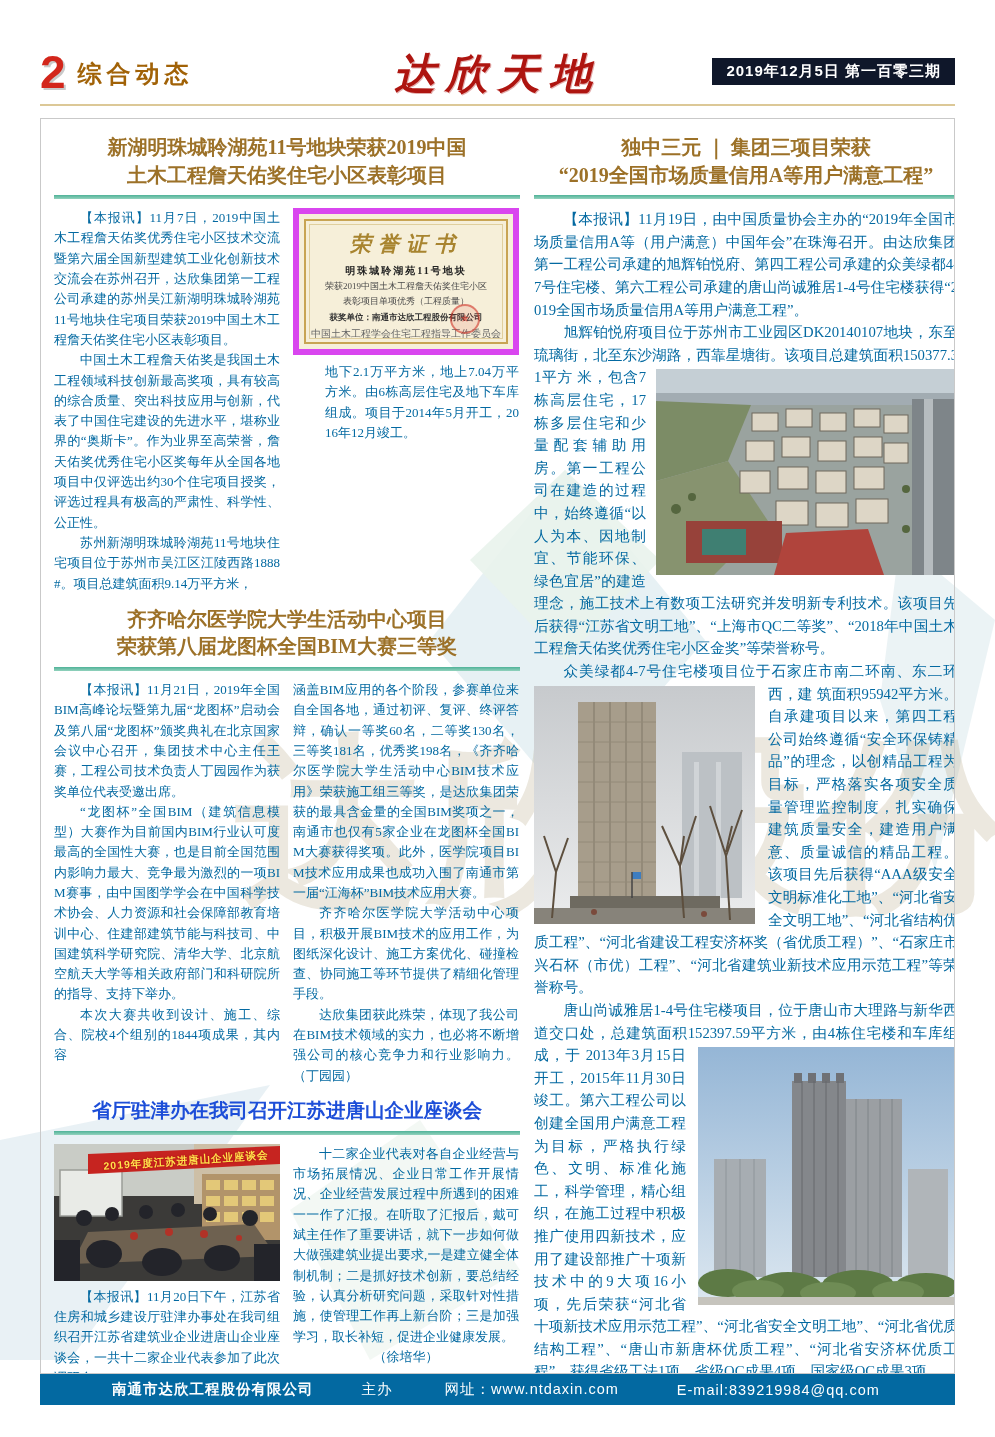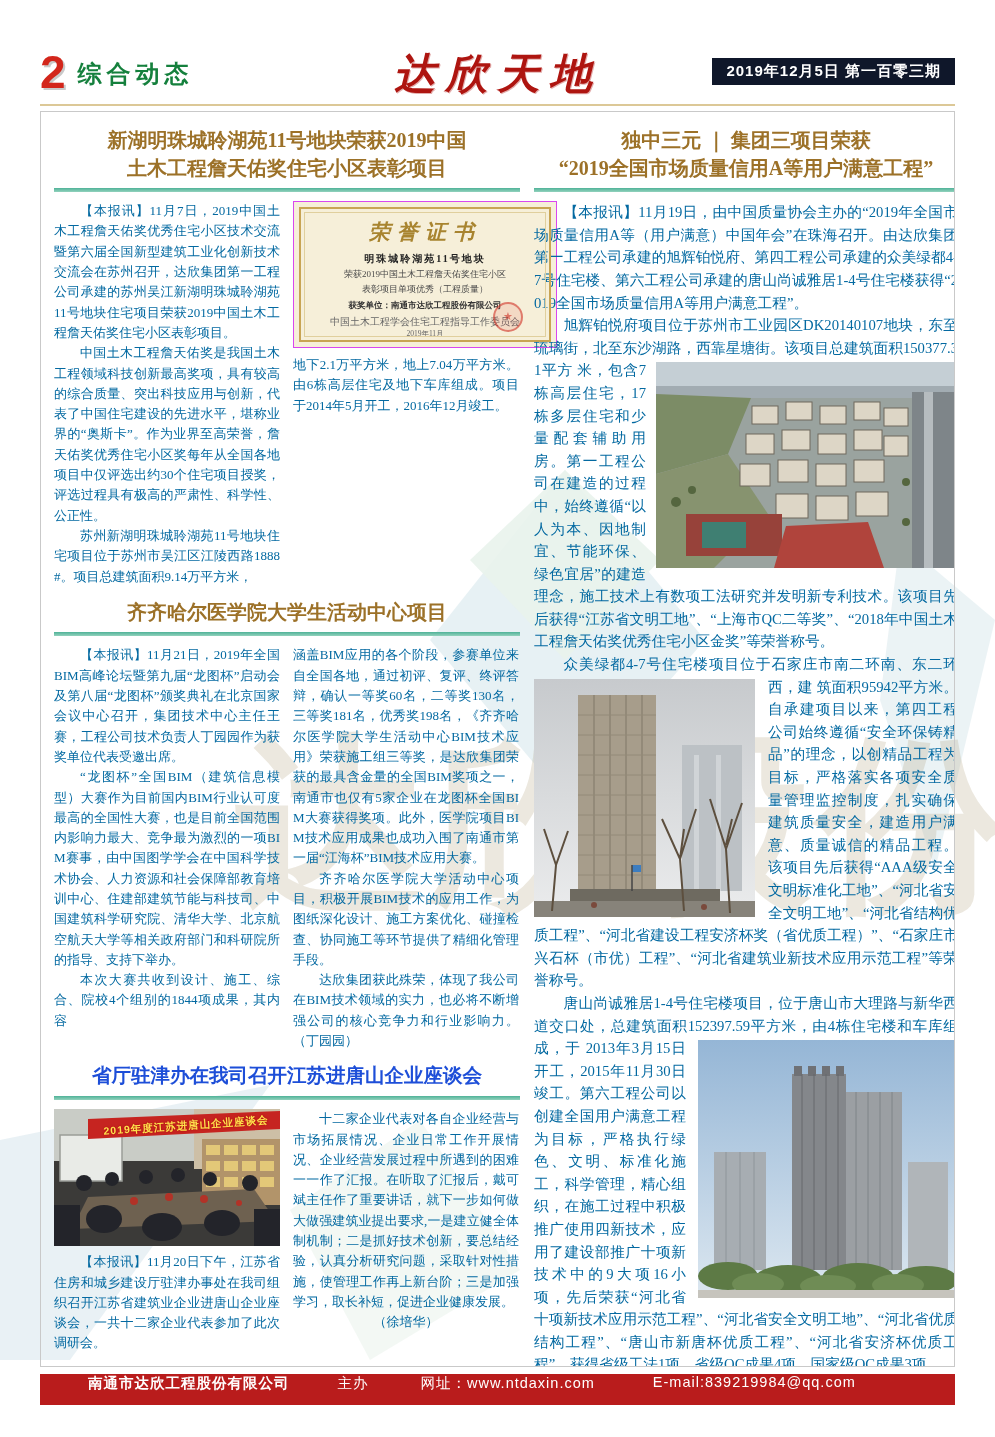--- a/index.html
+++ b/index.html
@@ -19,57 +19,57 @@
   }
   
   .header{ position:absolute; left:40px; right:40px; top:50px; height:52px; z-index:2; }
   .header-left{ position:absolute; left:0; top:0; display:flex; align-items:flex-end; gap:12px; }
   .pagenum{
     font-family:"Liberation Sans","DejaVu Sans",sans-serif; font-weight:900;
     font-size:46px; line-height:44px; color:#d3261b; text-shadow:2px 2px 0 #c9c9c9;
   }
   .section{
     font-family:"Liberation Sans","DejaVu Sans",sans-serif; font-weight:bold;
-    font-size:24px; letter-spacing:5px; color:#15803d; padding-bottom:4px;
+    font-size:24px; letter-spacing:5px; color:#a16207; padding-bottom:4px;
   }
   .masthead{
     position:absolute; left:0; right:0; top:0; text-align:center;
     font-size:42px; line-height:48px; font-weight:bold; font-style:italic;
     letter-spacing:10px; color:#ae1510; text-shadow:1px 1px 0 rgba(174,21,16,.35);
   }
   .datebox{
     position:absolute; right:0; top:8px; background:#0f172a; color:#ffffff;
     font-family:"Liberation Sans","DejaVu Sans",sans-serif; font-weight:bold;
     font-size:15px; padding:4px 14px; letter-spacing:1px;
   }
   .header-rule{ position:absolute; left:40px; right:40px; top:104px; border-top:2px solid #dcc897; z-index:2; }
   
   .frame{
-    position:absolute; left:40px; right:40px; top:111px; height:1256px;
+    position:absolute; left:40px; right:40px; top:118px; height:1256px;
     border:1px solid #c9c9c9; padding:15px 25px 8px 13px; z-index:1;
     display:flex; gap:14px; overflow:hidden; background:rgba(255,255,255,0);
   }
   .col-left{ width:466px; flex:none; }
   .col-right{ width:424px; flex:none; }
   
   .headline{ text-align:center; font-weight:bold; color:#9c7128; font-size:20px; line-height:1.38; }
   .headline.red{ color:#1d4ed8; font-size:19.5px; }
   .rule-teal{ height:4px; background:linear-gradient(to bottom,#4fb298,#93d2bd); margin:6px 0 9px 0; }
   .article{ margin-bottom:12px; }
   .cols{ display:flex; gap:13px; }
   .subcol{ width:226px; flex:none; }
   .para{
     font-size:13px; line-height:20.3px; text-align:justify; text-indent:2em;
     word-break:break-all; color:#0369a1;
   }
   .col-right .para{ font-size:14.7px; line-height:22.6px; }
   .byline{ text-align:center; text-indent:0; }
   
   .certificate{
-    width:264px; height:147px; background:#f6efd9; border:1px solid #d946ef;
+    width:226px; height:147px; background:#f6efd9; border:6px solid #d946ef;
     padding:5px; margin-bottom:7px; flex:none;
   }
   .cert-inner{
     position:relative; width:100%; height:100%; border:2px solid #c8a453;
     outline:1px solid #e0cf9d; outline-offset:-6px; text-align:center; overflow:hidden;
   }
   .cert-title{ margin-top:9px; font-size:21px; font-weight:bold; font-style:italic; letter-spacing:7px; color:#a8842f; }
   .cert-recipient{ margin-top:6px; font-size:10px; font-weight:bold; letter-spacing:2px; color:#222; }
   .cert-body{ font-size:9px; color:#4a4a4a; line-height:13px; margin-top:2px; }
   .cert-awarder{ font-size:8.5px; font-weight:bold; color:#333; margin-top:4px; }
@@ -89,23 +89,23 @@
     font-family:"Liberation Sans","DejaVu Sans",sans-serif; font-weight:bold;
     font-size:10.5px; letter-spacing:1px; color:#ffe34d; text-align:center;
     text-shadow:0 0 2px #a00; line-height:15px;
   }
   .float-right-aerial{ float:right; width:302px; height:206px; margin:3px 0 6px 10px; }
   .float-left-tall{ float:left; width:221px; height:238px; margin:3px 13px 4px 0; }
   .float-right-tower{ float:right; width:260px; height:258px; margin:3px 0 4px 12px; }
   
   .footer{
     position:absolute; left:40px; right:40px; top:1374px; height:31px; z-index:2;
-    background:#b91c1c; color:#ffffff; display:flex; align-items:flex-start;
+    background:#0369a1; color:#ffffff; display:flex; align-items:center;
     font-family:"Liberation Sans","DejaVu Sans",sans-serif; font-size:14.5px;
-    padding-left:48px; letter-spacing:1px;
+    padding-left:72px; letter-spacing:1px;
   }
   .footer .f-company{ font-weight:bold; }
   .footer .f-role{ margin-left:48px; }
   .footer .f-web{ margin-left:52px; }
   .footer .f-mail{ margin-left:58px; }
   .clear{ clear:both; }
 </style>
 </head>
 <body>
 
@@ -154,28 +154,29 @@
                 <div class="cert-title">荣誉证书</div>
                 <div class="cert-recipient">明珠城聆湖苑11号地块</div>
                 <div class="cert-body">荣获2019中国土木工程詹天佑奖住宅小区</div>
                 <div class="cert-body">表彰项目单项优秀（工程质量）</div>
                 <div class="cert-awarder">获奖单位：南通市达欣工程股份有限公司</div>
                 <div class="cert-issuer">中国土木工程学会住宅工程指导工作委员会</div>
                 <div class="cert-date">2019年11月</div>
                 <div class="cert-seal"></div>
               </div>
             </div>
-            <div class="para" style="text-indent:0;">地下2.1万平方米，地上7.04万平方米。由6栋高层住宅及地下车库组成。项目于2014年5月开工，2016年12月竣工。</div>
+            <div class="para" style="text-indent:0;margin-left:32px;">地下2.1万平方米，地上7.04万平方米。由6栋高层住宅及地下车库组成。项目于2014年5月开工，2016年12月竣工。</div>
           </div>
         </div>
       </div>
 
       <div class="article">
         <div class="headline">
           <div>齐齐哈尔医学院大学生活动中心项目</div>
+          <div>荣获第八届龙图杯全国BIM大赛三等奖</div>
         </div>
         <div class="rule-teal"></div>
         <div class="cols">
           <div class="subcol">
             <div class="para">【本报讯】11月21日，2019年全国BIM高峰论坛暨第九届“龙图杯”启动会及第八届“龙图杯”颁奖典礼在北京国家会议中心召开，集团技术中心主任王赛，工程公司技术负责人丁园园作为获奖单位代表受邀出席。</div>
             <div class="para">“龙图杯”全国BIM（建筑信息模型）大赛作为目前国内BIM行业认可度最高的全国性大赛，也是目前全国范围内影响力最大、竞争最为激烈的一项BIM赛事，由中国图学学会在中国科学技术协会、人力资源和社会保障部教育培训中心、住建部建筑节能与科技司、中国建筑科学研究院、清华大学、北京航空航天大学等相关政府部门和科研院所的指导、支持下举办。</div>
             <div class="para">本次大赛共收到设计、施工、综合、院校4个组别的1844项成果，其内容</div>
           </div>
           <div class="subcol">
             <div class="para" style="text-indent:0;">涵盖BIM应用的各个阶段，参赛单位来自全国各地，通过初评、复评、终评答辩，确认一等奖60名，二等奖130名，三等奖181名，优秀奖198名，《齐齐哈尔医学院大学生活动中心BIM技术应用》荣获施工组三等奖，是达欣集团荣获的最具含金量的全国BIM奖项之一，南通市也仅有5家企业在龙图杯全国BIM大赛获得奖项。此外，医学院项目BIM技术应用成果也成功入围了南通市第一届“江海杯”BIM技术应用大赛。</div>

